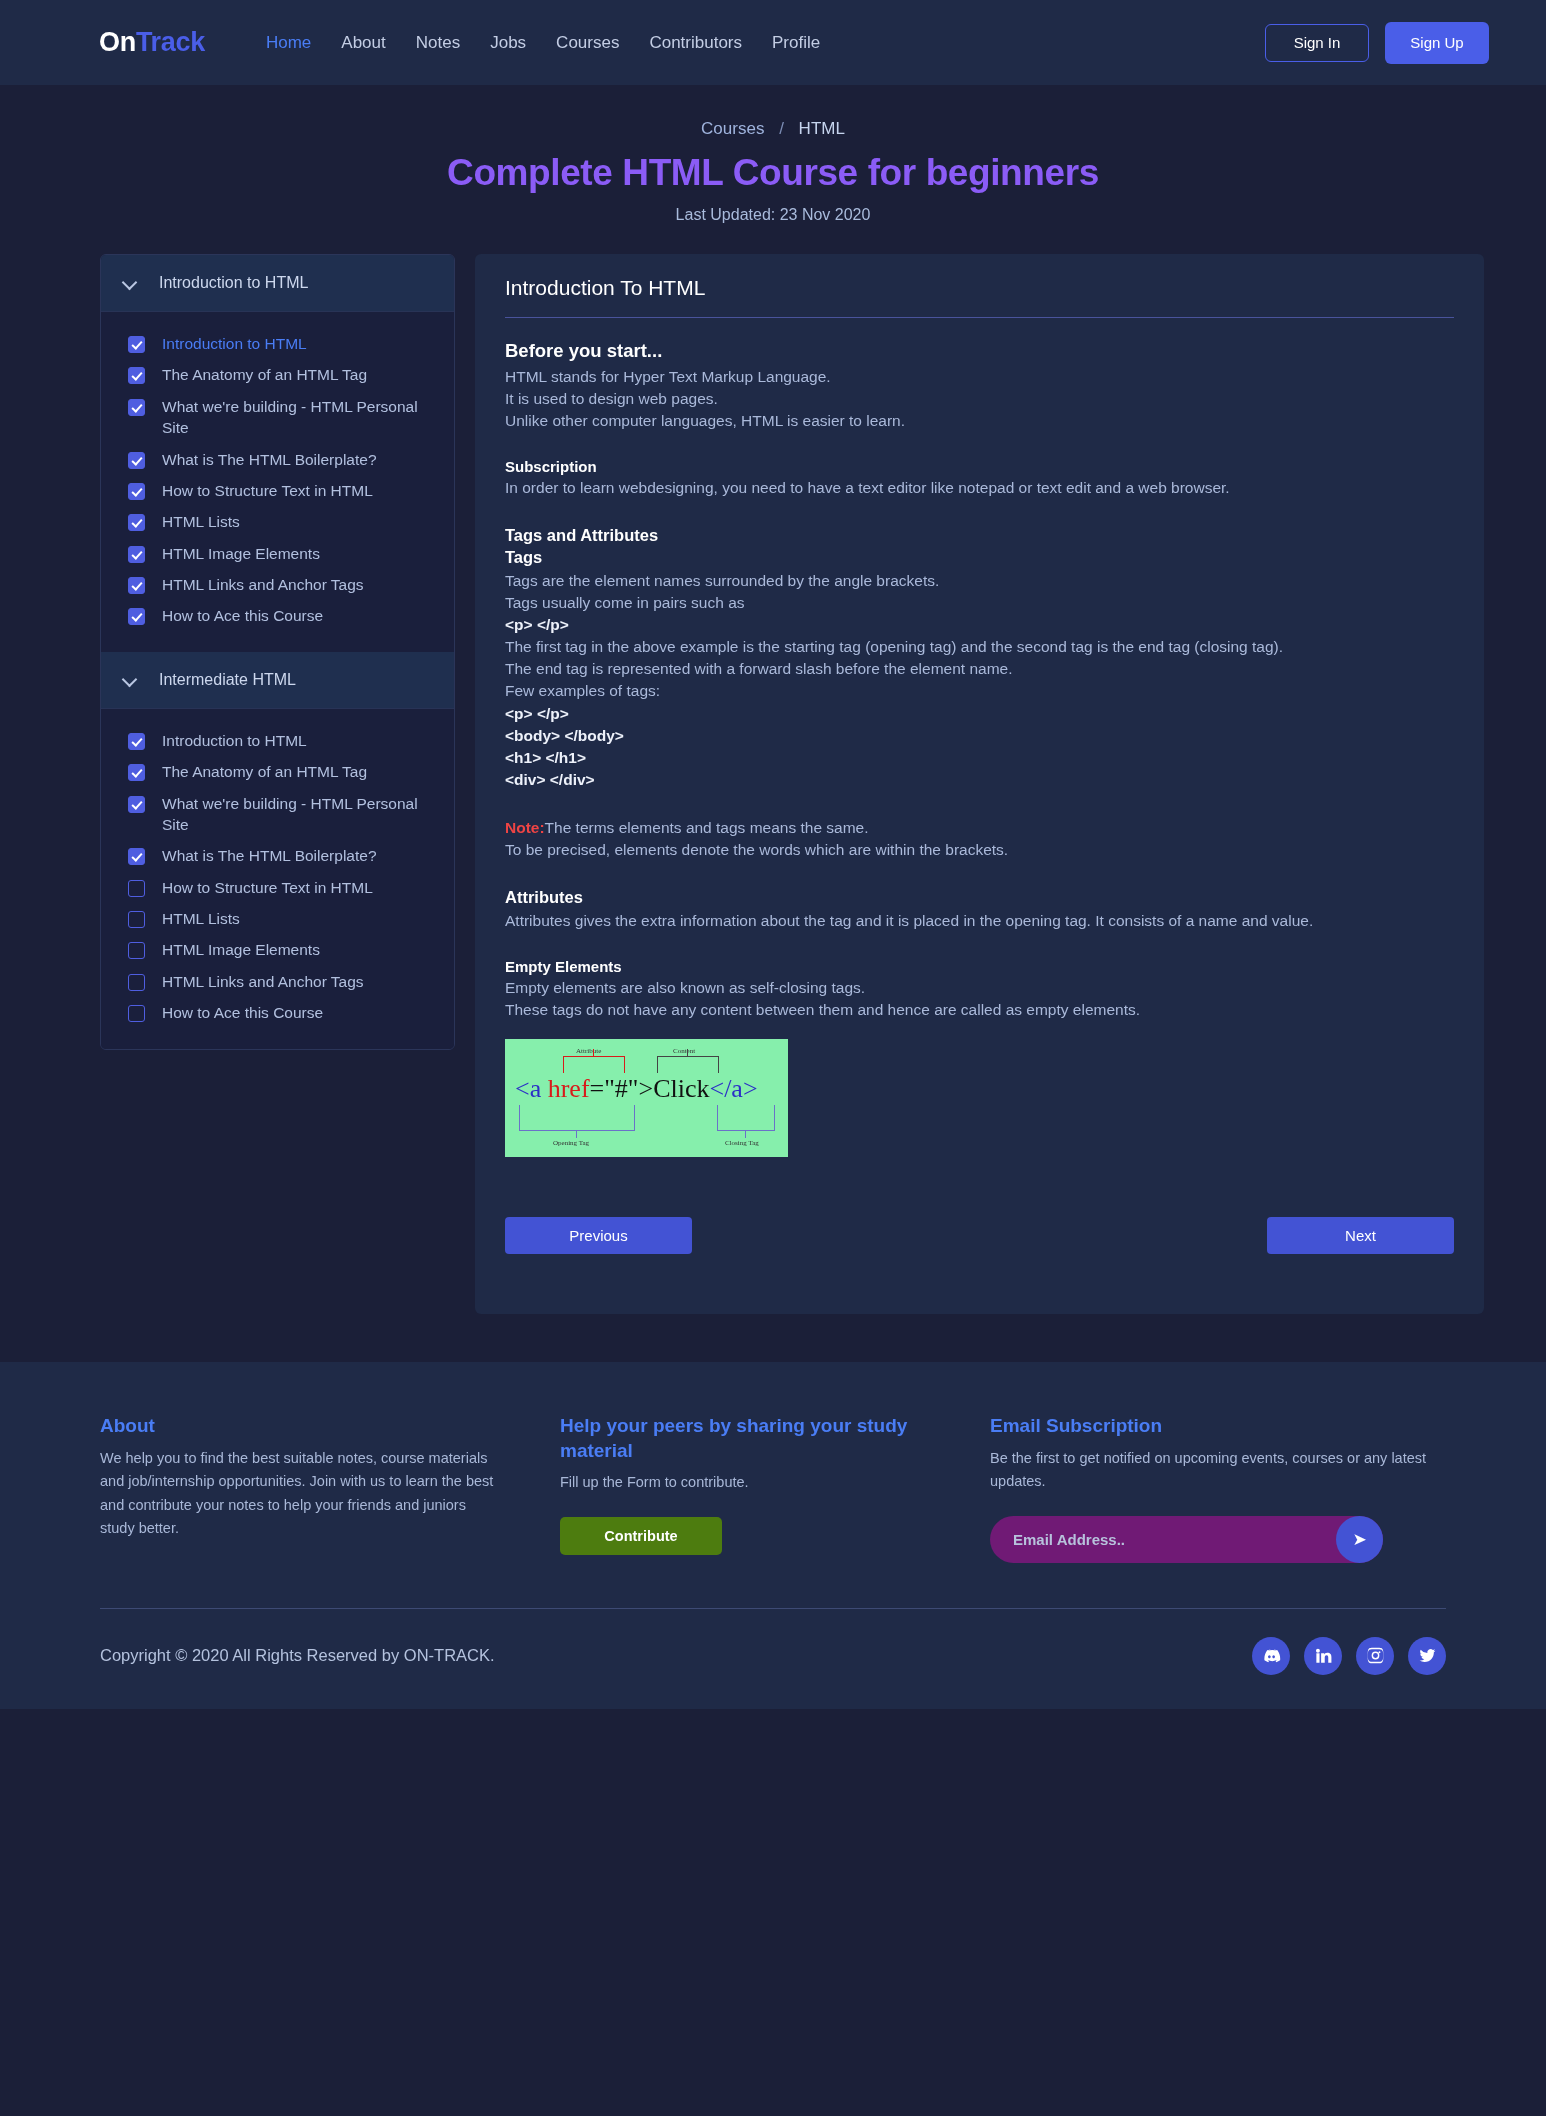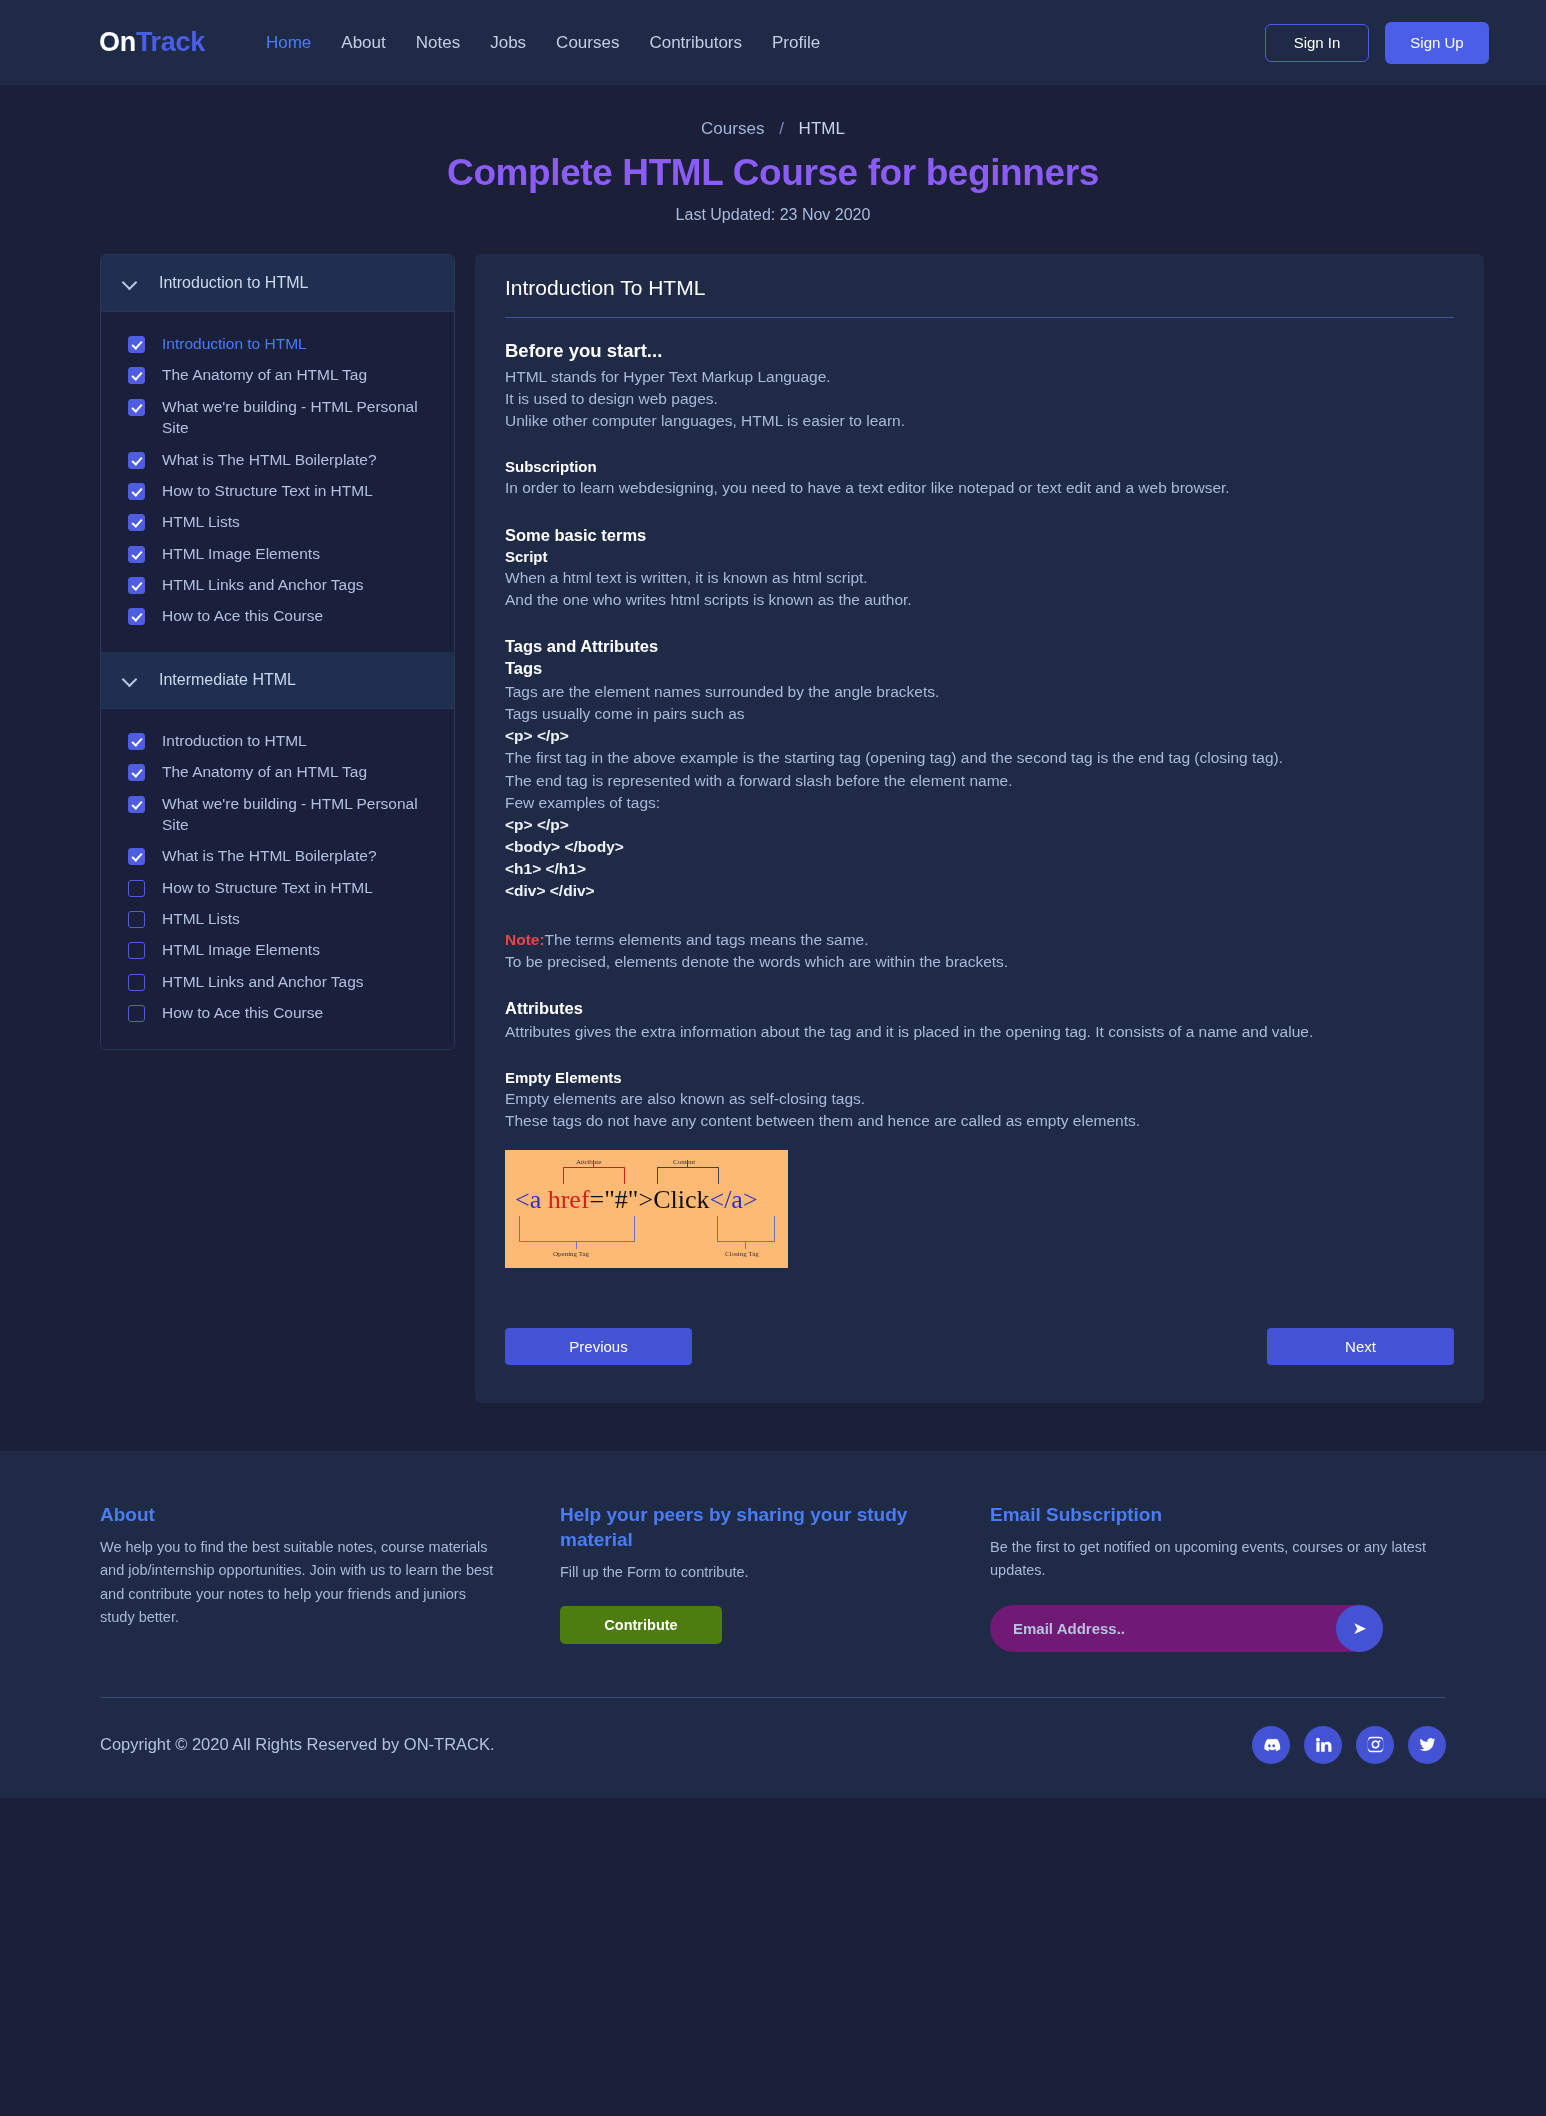--- a/index.html
+++ b/index.html
@@ -158,21 +158,21 @@
   .h-small { font-size: 15px; font-weight: 700; color: #ffffff; margin-bottom: 2px; }
   .h-mini { font-size: 16.5px; font-weight: 700; color: #ffffff; margin-bottom: 3px; }
   .para { font-size: 15.5px; color: #aab9da; line-height: 1.43; }
   .code { font-size: 15.5px; color: #eef2fb; font-weight: 700; line-height: 1.43; }
   .note-line { font-size: 15.5px; color: #aab9da; line-height: 1.43; }
   .note-line b { color: #ef4444; }
 
   
   .diagram {
     width: 283px; height: 118px;
-    background: #fdba74;
+    background: #86efac;
     margin-top: 18px;
     position: relative;
     overflow: hidden;
   }
   .dg-code {
     position: absolute;
     left: 10px; top: 35px;
     font-family: "Liberation Serif", serif;
     font-size: 26px;
     white-space: nowrap;
@@ -416,26 +416,20 @@
         <div class="para">HTML stands for Hyper Text Markup Language.</div>
         <div class="para">It is used to design web pages.</div>
         <div class="para">Unlike other computer languages, HTML is easier to learn.</div>
       </div>
 
       <div class="blk">
         <div class="h-small">Subscription</div>
         <div class="para">In order to learn webdesigning, you need to have a text editor like notepad or text edit and a web browser.</div>
       </div>
 
-      <div class="blk">
-        <div class="h-mini">Some basic terms</div>
-        <div class="h-small">Script</div>
-        <div class="para">When a html text is written, it is known as html script.</div>
-        <div class="para">And the one who writes html scripts is known as the author.</div>
-      </div>
 
       <div class="blk">
         <div class="h-mini">Tags and Attributes</div>
         <div class="h-mini">Tags</div>
         <div class="para">Tags are the element names surrounded by the angle brackets.</div>
         <div class="para">Tags usually come in pairs such as</div>
         <div class="code">&lt;p&gt; &lt;/p&gt;</div>
         <div class="para">The first tag in the above example is the starting tag (opening tag) and the second tag is the end tag (closing tag).</div>
         <div class="para">The end tag is represented with a forward slash before the element name.</div>
         <div class="para">Few examples of tags:</div>

